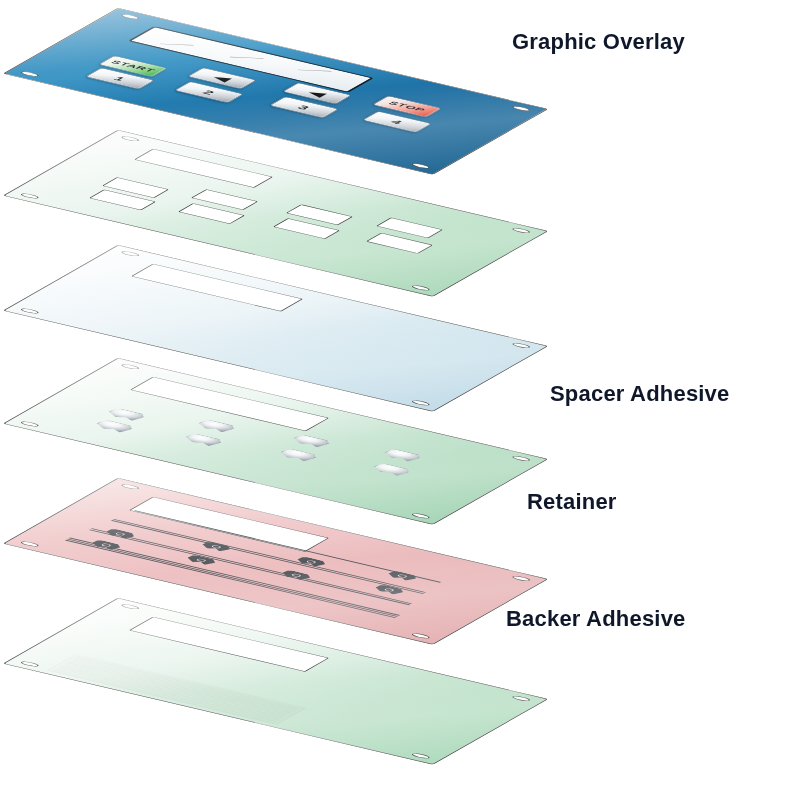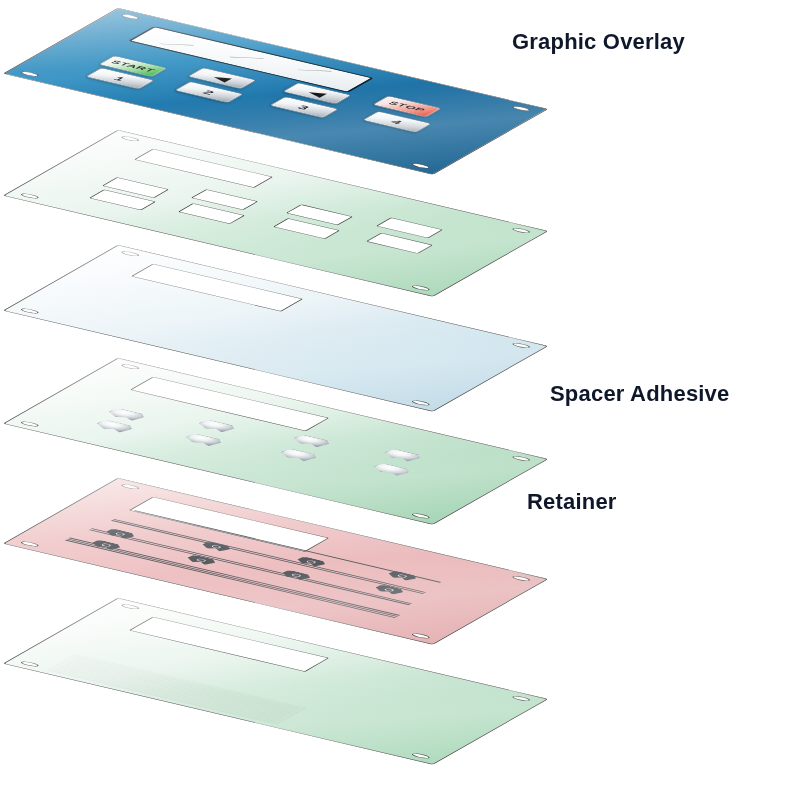--- a/index.html
+++ b/index.html
@@ -353,14 +353,15 @@
   </div>
 
   <div class="label" style="left:512px;top:29px;">Graphic Overlay</div>
 
 
 
   <div class="label" style="left:538px;top:381px;margin-left:12px;">Spacer Adhesive</div>
 
   <div class="label" style="left:527px;top:489px;">Retainer</div>
 
+  <div class="label" style="left:506px;top:606px;">Backer Adhesive</div>
 
 </div>
 
 </body></html>

